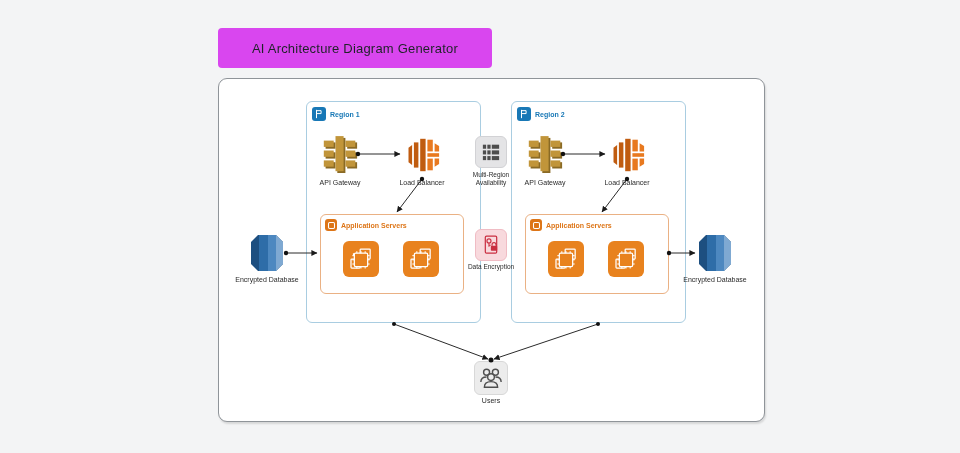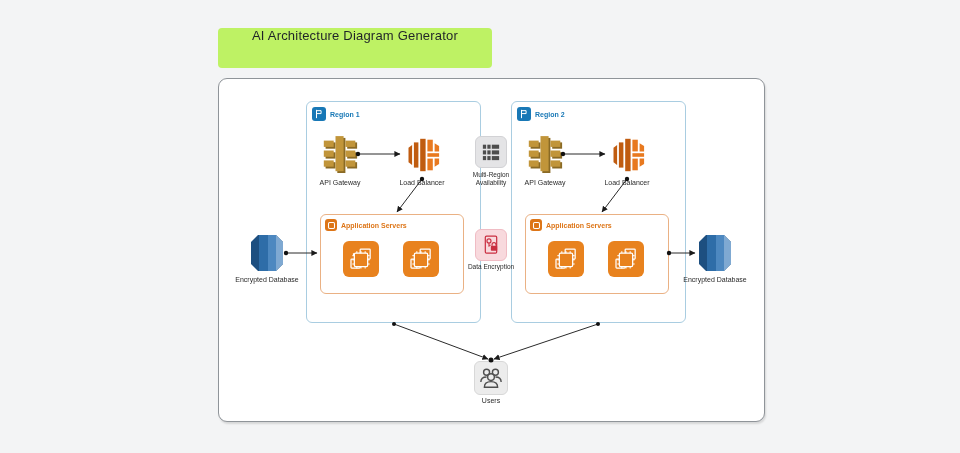--- a/index.html
+++ b/index.html
@@ -1,20 +1,20 @@
 <!DOCTYPE html>
 <html><head>
 <meta charset="utf-8">
 <style>
   * { margin:0; padding:0; box-sizing:border-box; }
   html,body { width:960px; height:453px; overflow:hidden;
     font-family:"Liberation Sans", sans-serif; background:#f3f4f5; }
 
   .title-card { position:absolute; left:218px; top:28px; width:274px; height:40px;
-    background:#bef264; border-radius:4px; display:flex; align-items:flex-start;
+    background:#d946ef; border-radius:4px; display:flex; align-items:center;
     justify-content:center; }
   .title-card span { font-size:13px; font-weight:500; color:#1f2328; letter-spacing:.2px; }
 
   .canvas { position:absolute; left:218px; top:78px; width:547px; height:344px;
     background:#ffffff; border:1px solid #8f9499; border-radius:9px;
     box-shadow:1px 2px 2px rgba(0,0,0,.12); }
 
   .abs { position:absolute; }
 
   .region { position:absolute; top:22px; width:175px; height:222px;

